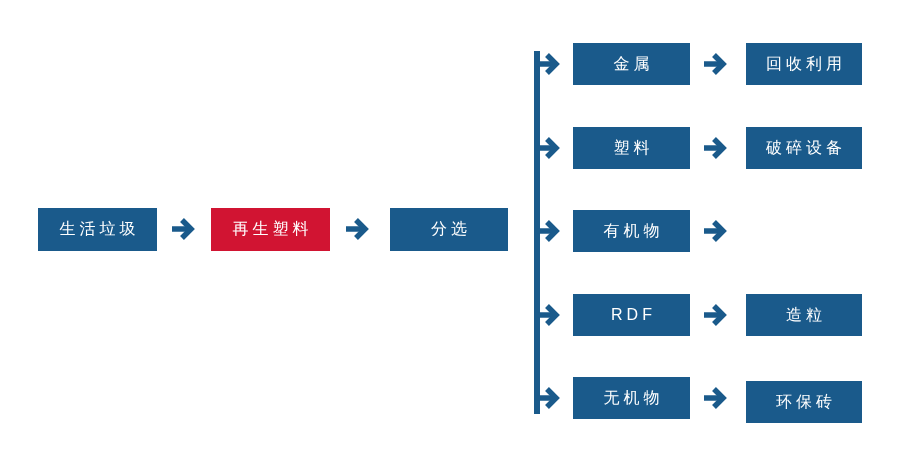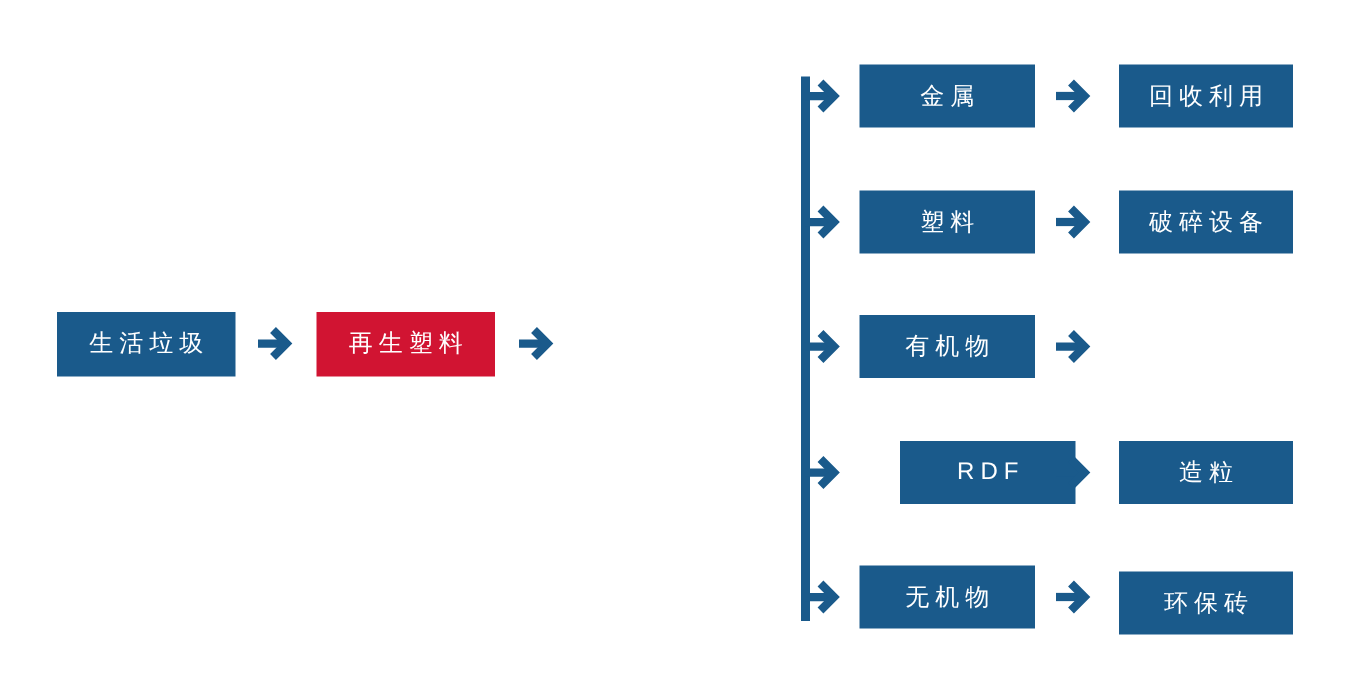--- a/index.html
+++ b/index.html
@@ -71,20 +71,23 @@
 
   <div class="node red main-box b-crusher">
     <span>再生塑料</span>
   </div>
 
   <svg class="arrow" style="left:344px; top:217px;" viewBox="0 0 34 24">
     <line x1="2" y1="12" x2="21" y2="12"></line>
     <polyline points="12,3 21,12 12,21"></polyline>
   </svg>
 
+  <div class="node main-box b-sorting">
+    <span>分选</span>
+  </div>
 
   <div class="vline" style="left:534px; top:51px; height:363px;"></div>
 
   <svg class="arrow" style="left:535px; top:52px;" viewBox="0 0 34 24">
     <line x1="2" y1="12" x2="21" y2="12"></line>
     <polyline points="12,3 21,12 12,21"></polyline>
   </svg>
   <div class="node col-out" style="top:43px;">
     <span>金属</span>
   </div>
@@ -120,21 +123,21 @@
   </div>
   <svg class="arrow" style="left:702px; top:219px;" viewBox="0 0 34 24">
     <line x1="2" y1="12" x2="21" y2="12"></line>
     <polyline points="12,3 21,12 12,21"></polyline>
   </svg>
 
   <svg class="arrow" style="left:535px; top:303px;" viewBox="0 0 34 24">
     <line x1="2" y1="12" x2="21" y2="12"></line>
     <polyline points="12,3 21,12 12,21"></polyline>
   </svg>
-  <div class="node col-out" style="top:294px;margin-left:27px;">
+  <div class="node col-out" style="top:294px;">
     <span>RDF</span>
   </div>
   <svg class="arrow" style="left:702px; top:303px;" viewBox="0 0 34 24">
     <line x1="2" y1="12" x2="21" y2="12"></line>
     <polyline points="12,3 21,12 12,21"></polyline>
   </svg>
   <div class="node col-res" style="top:294px;">
     <span>造粒</span>
   </div>
 

